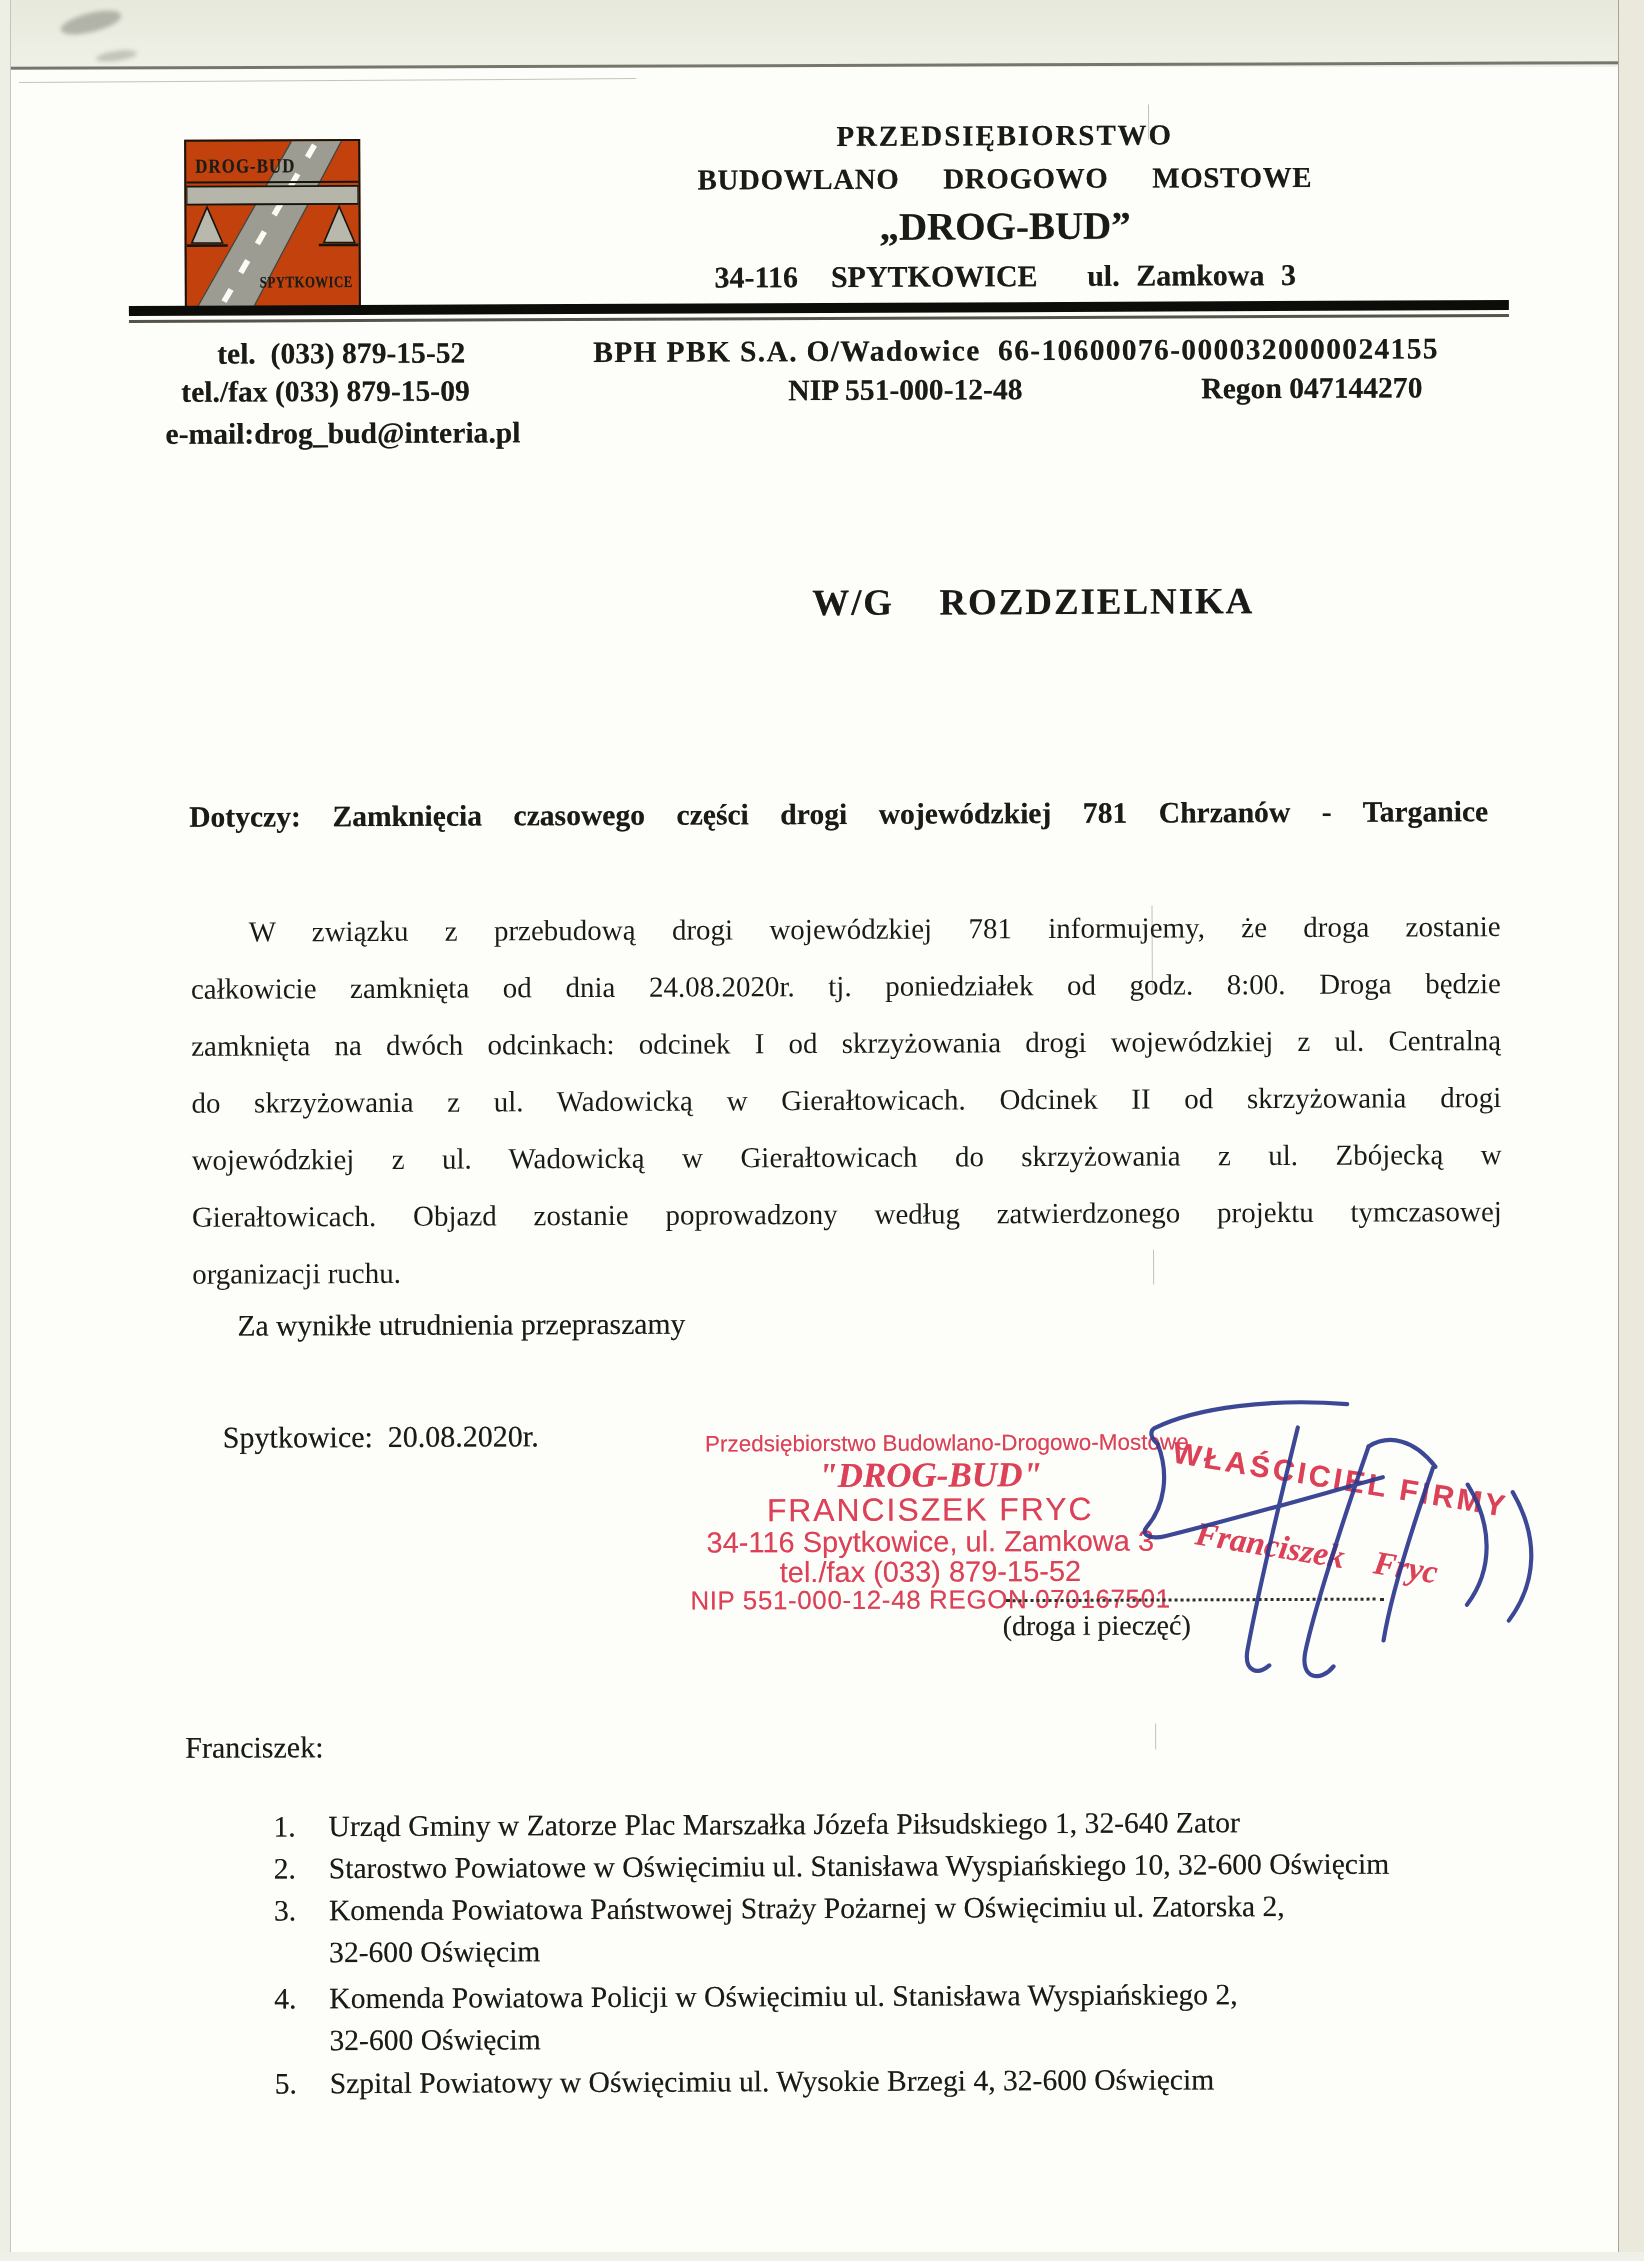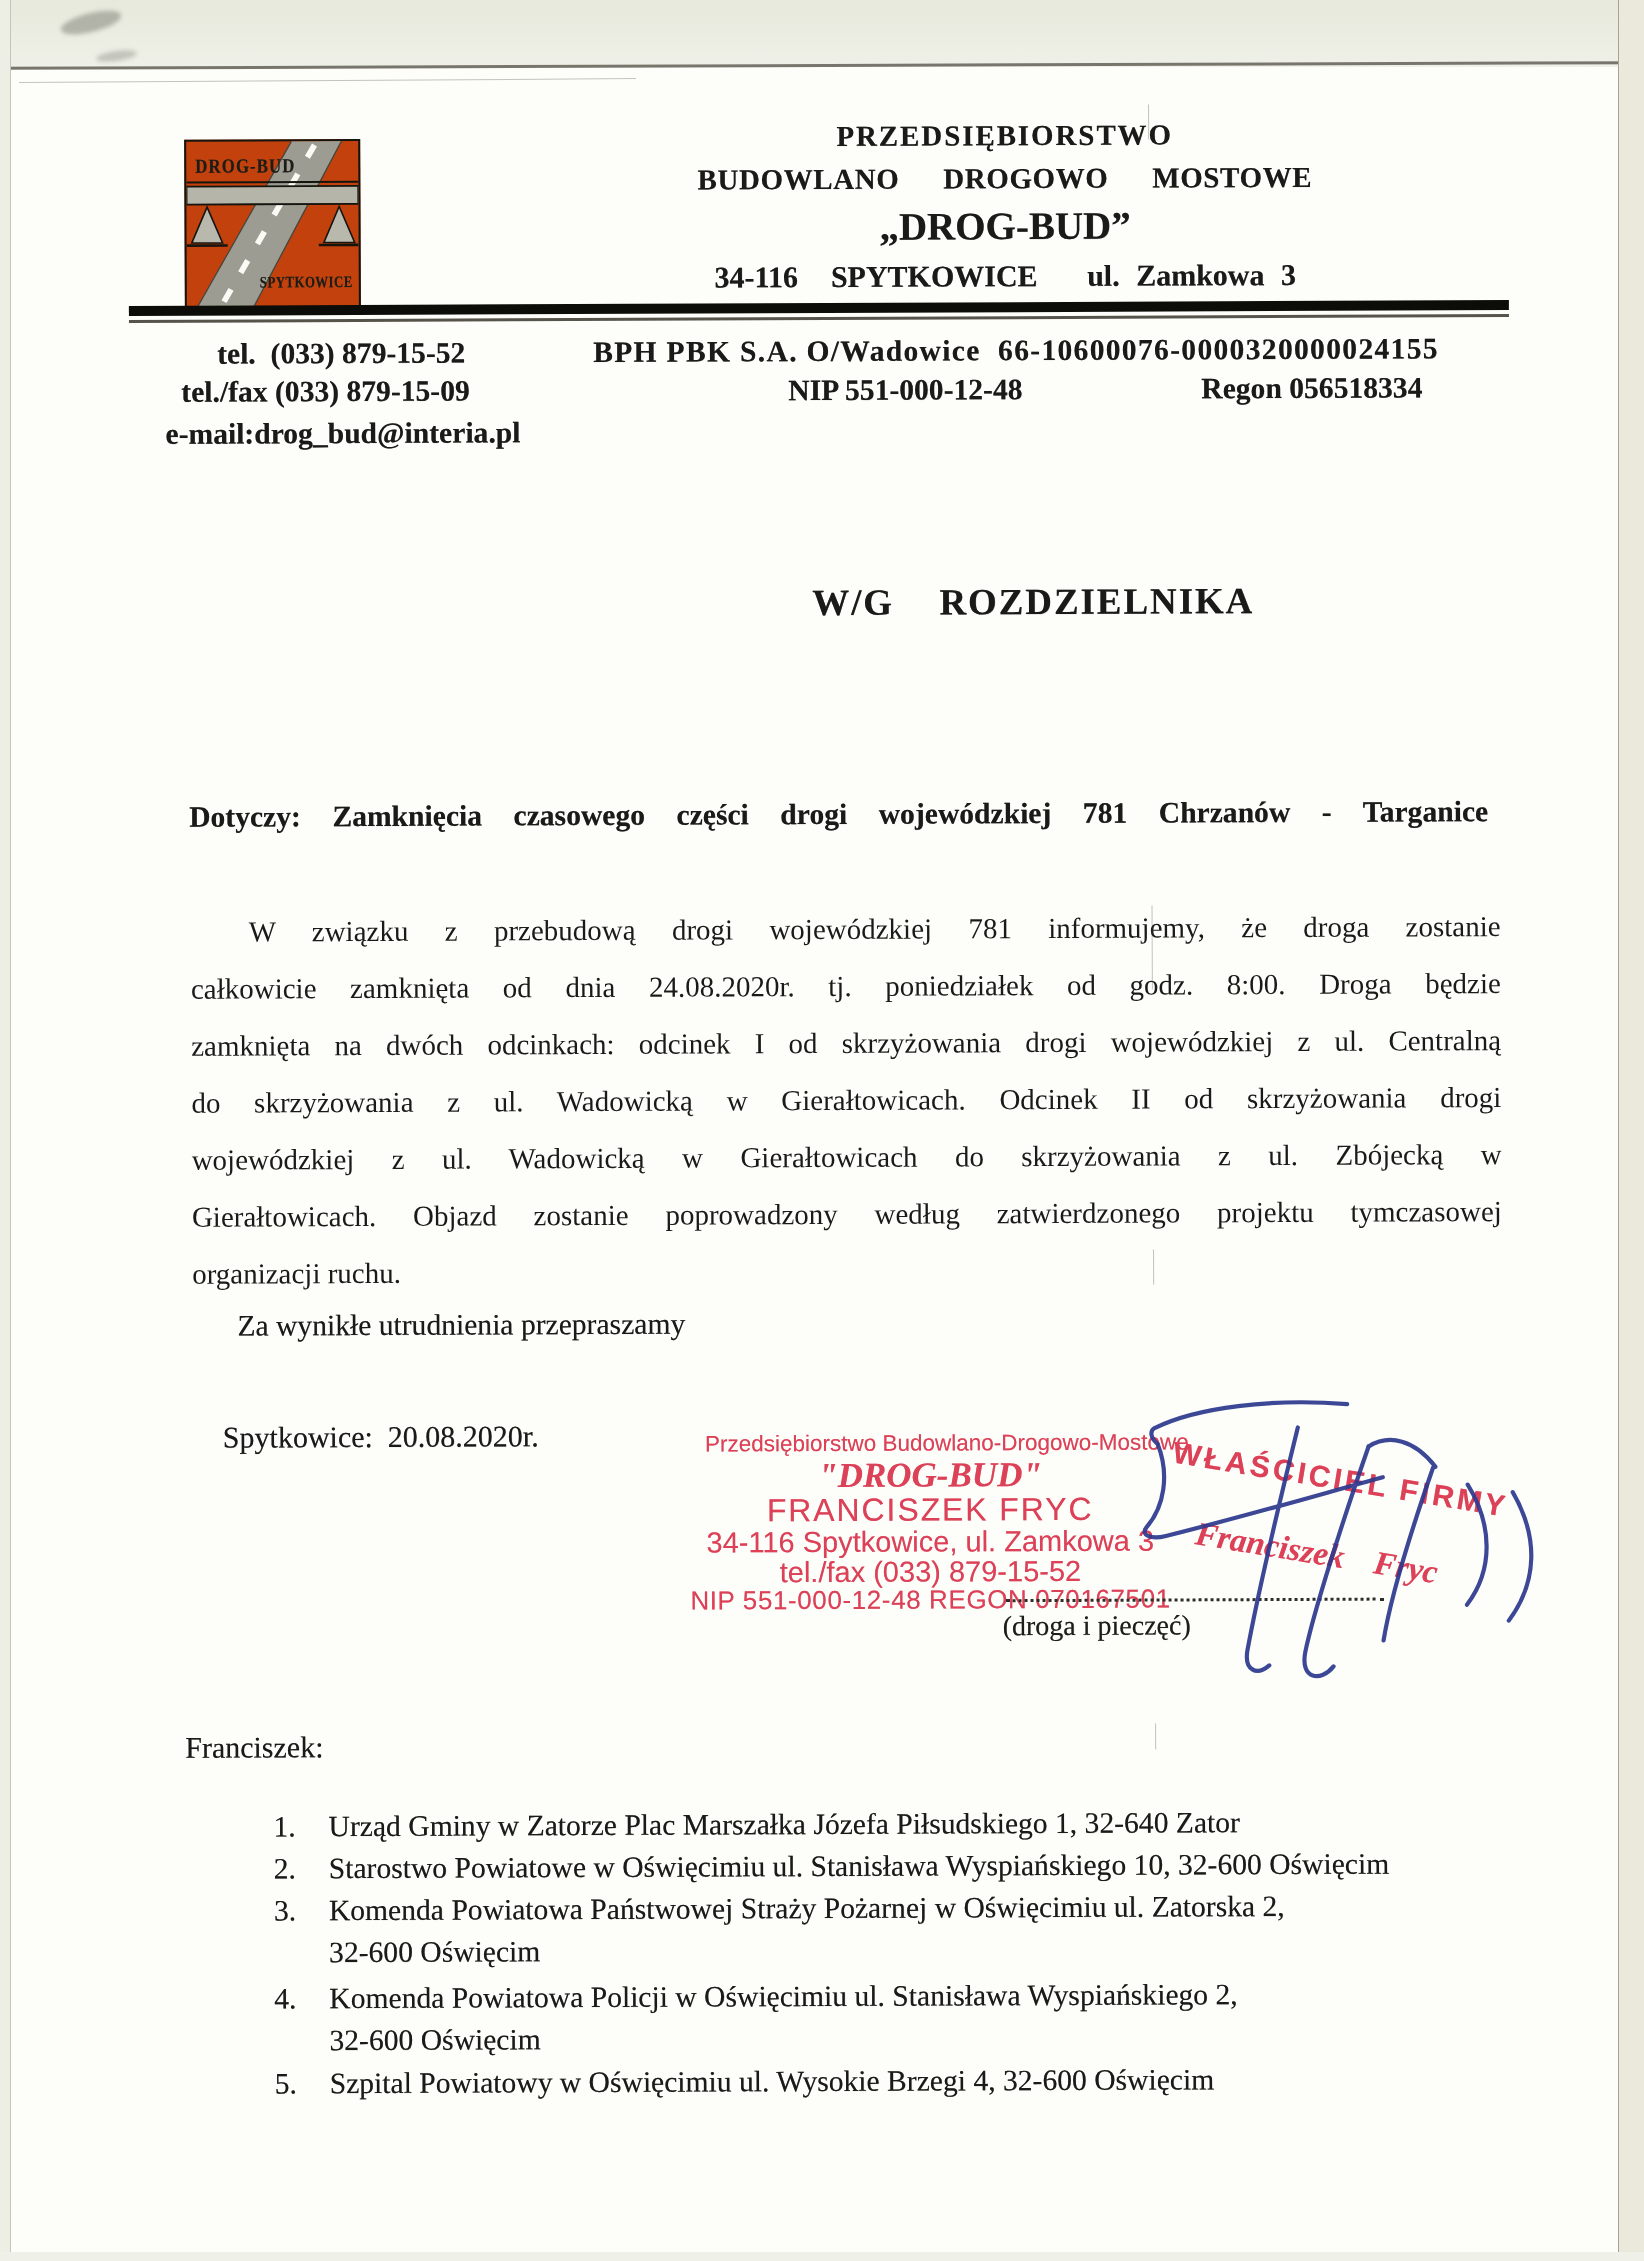--- a/index.html
+++ b/index.html
@@ -98,21 +98,21 @@
     </div>
 
     <div class="abs rule1"></div>
     <div class="abs rule2"></div>
 
     <div class="abs ct txt" style="left:220px;top:335px;">tel.  (033) 879-15-52</div>
     <div class="abs ct txt" style="left:184px;top:373px;">tel./fax (033) 879-15-09</div>
     <div class="abs ct txt" style="left:168px;top:415px;">e-mail:drog_bud@interia.pl</div>
     <div class="abs ct txt" style="left:596px;top:335px;letter-spacing:1.3px;">BPH PBK S.A. O/Wadowice  66-10600076-0000320000024155</div>
     <div class="abs ct txt" style="left:791px;top:374px;">NIP 551-000-12-48</div>
-    <div class="abs ct txt" style="left:1204px;top:374px;">Regon 056518334</div>
+    <div class="abs ct txt" style="left:1204px;top:374px;">Regon 047144270</div>
 
     <div class="abs addr txt">W/G  ROZDZIELNIKA</div>
 
     <div class="abs subject jline"><span class="txt" style="white-space:normal;">Dotyczy: Zamknięcia czasowego części drogi wojewódzkiej 781 Chrzanów - Targanice</span></div>
 
     <div id="bodyblk" class="abs">
       <div class="bline jline ind"><span>W związku z przebudową drogi wojewódzkiej 781 informujemy, że droga zostanie</span></div>
       <div class="bline jline"><span>całkowicie zamknięta od dnia 24.08.2020r. tj. poniedziałek od godz. 8:00. Droga będzie</span></div>
       <div class="bline jline"><span>zamknięta na dwóch odcinkach: odcinek I od skrzyżowania drogi wojewódzkiej z ul. Centralną</span></div>
       <div class="bline jline"><span>do skrzyżowania z ul. Wadowicką w Gierałtowicach. Odcinek II od skrzyżowania drogi</span></div>

